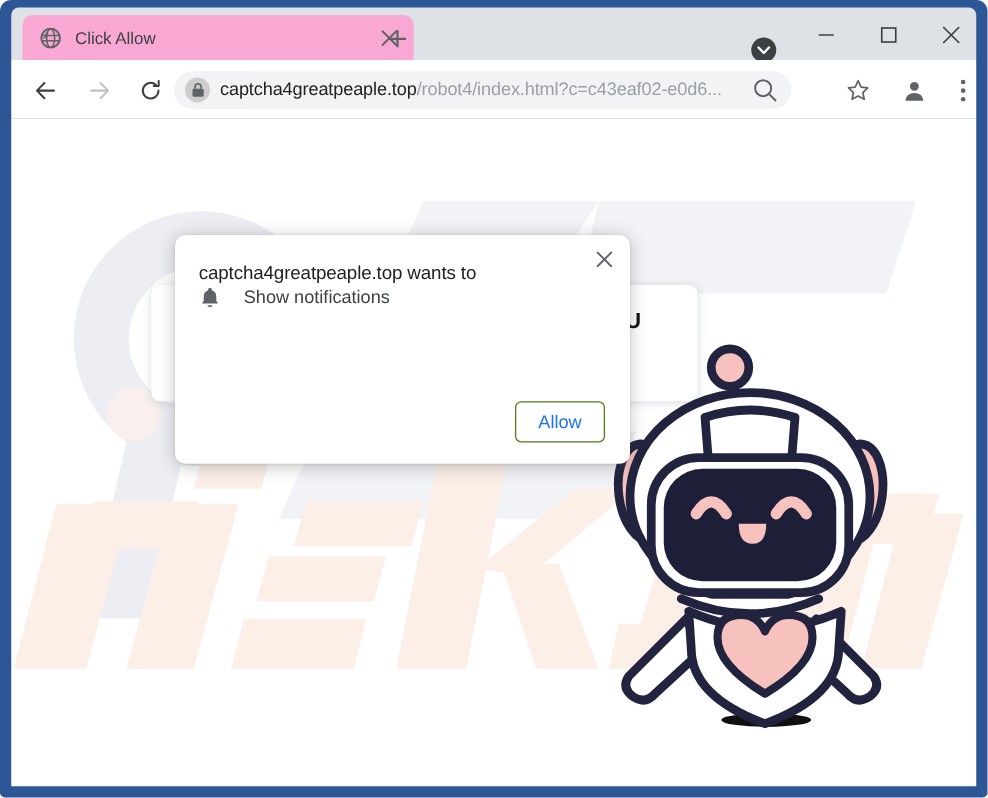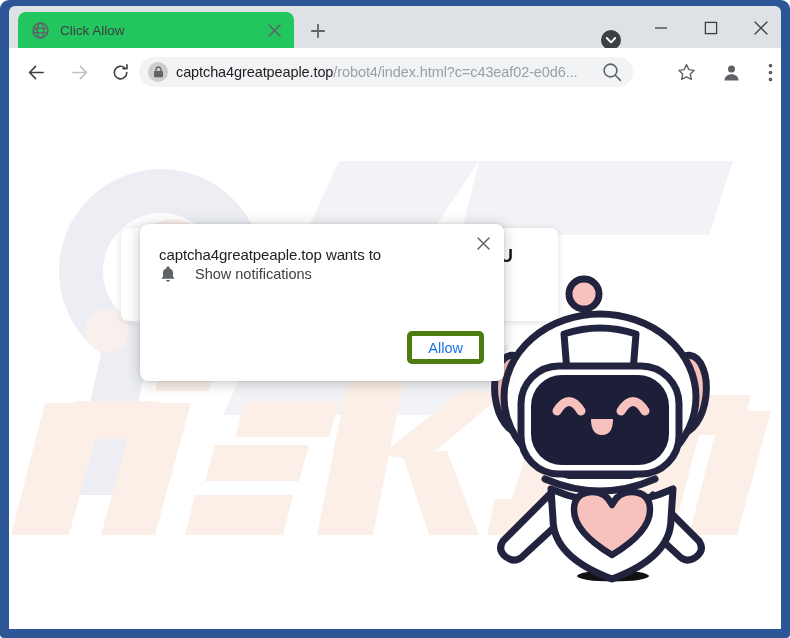--- a/index.html
+++ b/index.html
@@ -30,22 +30,22 @@
     position: absolute;
     left: 9px; top: 6px;
     width: 772px; height: 42px;
     background: #dee1e6;
     border-radius: 6px 6px 0 0;
     box-sizing: border-box;
   }
   #tab {
     position: absolute;
     left: 9px; top: 6px;
-    width: 276px; height: 36px;
-    background: #22c55e;
+    width: 313px; height: 36px;
+    background: #f9a8d4;
     border-radius: 8px 8px 0 0;
     display: flex;
     align-items: center;
     box-sizing: border-box;
   }
   #tab-favicon {
     margin-left: 14px;
     width: 17px; height: 17px;
     flex: none;
   }
@@ -210,27 +210,26 @@
   #robot {
     position: absolute;
     left: 478px; top: 174px;
     width: 250px; height: 330px;
   }
 
   
   #permission-popup {
     position: absolute;
     left: 131px; top: 93px;
-    width: 364px; height: 157px;
+    width: 364px; height: 183px;
     background: #ffffff;
     border-radius: 8px;
     box-shadow: 0 2px 14px rgba(60,64,67,.30), 0 0 2px rgba(60,64,67,.18);
     box-sizing: border-box;
     z-index: 20;
-    margin-top: 36px;
   }
   #popup-close {
     position: absolute;
     right: 8px; top: 6px;
     width: 26px; height: 26px;
     display: flex;
     align-items: center;
     justify-content: center;
     border-radius: 50%;
   }
@@ -257,21 +256,21 @@
     position: absolute;
     right: 20px; bottom: 17px;
     display: flex;
     gap: 9px;
   }
   .popup-btn {
     min-width: 72px;
     height: 33px;
     padding: 0 16px;
     background: #ffffff;
-    border: 5px solid #4d7c0f;
+    border: 1px solid #4d7c0f;
     border-radius: 5px;
     color: #1a73e8;
     font-size: 14.5px;
     font-family: "Liberation Sans", sans-serif;
     cursor: pointer;
     display: flex;
     align-items: center;
     justify-content: center;
   }
 </style>

